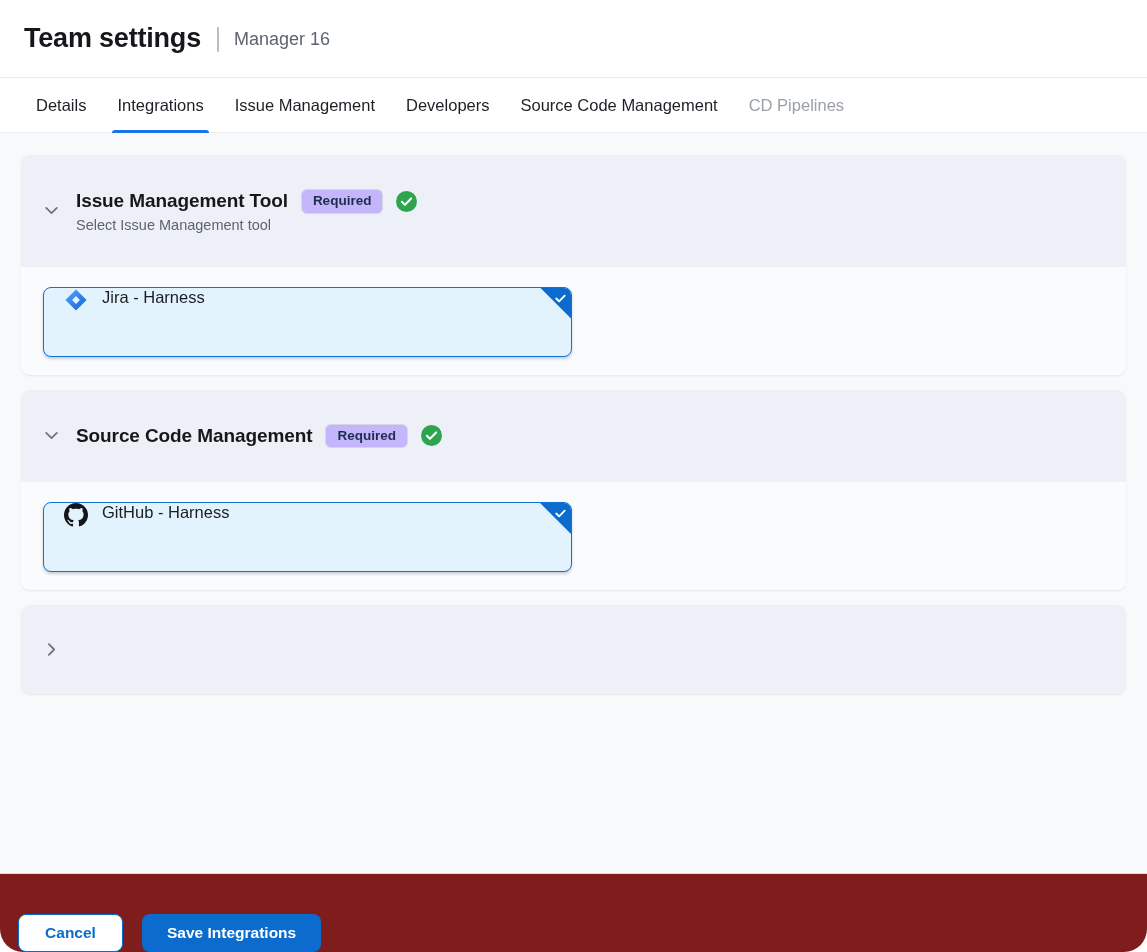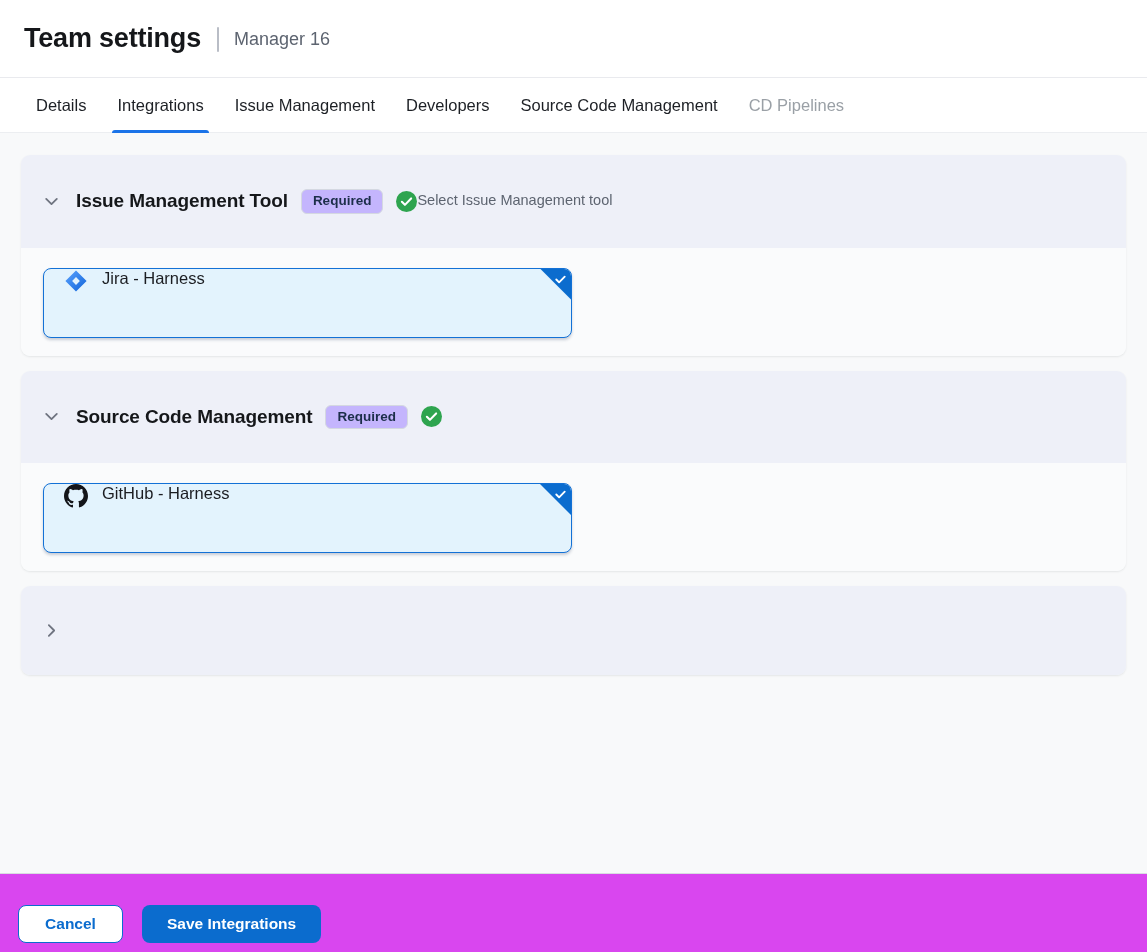--- a/index.html
+++ b/index.html
@@ -3,21 +3,21 @@
 <meta charset="utf-8">
 <style>
   * { box-sizing: border-box; }
   html,body { margin:0; padding:0; }
   body {
     width:1147px; height:952px;
     font-family:"Liberation Sans", sans-serif;
     background:#ffffff; color:#17191c;
     -webkit-font-smoothing:antialiased;
   }
-  .app { width:1147px; height:952px; display:flex; flex-direction:column; overflow:hidden; }
+  .app { width:1147px; height:952px; display:flex; flex-direction:column; overflow:hidden;border-radius:23px; }
 
   
   .page-header {
     height:78px; flex:0 0 78px;
     display:flex; align-items:center;
     padding:0 24px;
     background:#ffffff;
     border-bottom:1px solid #e9eaee;
   }
   .page-title { font-size:27px; font-weight:700; color:#15171a; letter-spacing:-0.2px; }
@@ -61,21 +61,21 @@
     display:flex; align-items:center;
     padding:34px 24px 34px 22px;
     cursor:pointer;
   }
   .panel-header.solo { padding:36px 24px 36px 22px; }
   .chev {
     width:17px; height:17px; color:#6f7480; flex:0 0 17px;
     margin-right:16px; display:flex; align-items:center; justify-content:center;
   }
   .chev svg { width:17px; height:17px; }
-  .head-text { display:flex; flex-direction:row; }
+  .head-text { display:flex; flex-direction:column; }
   .title-row { display:flex; align-items:center; gap:13px; }
   .section-title { font-size:19px; font-weight:700; color:#15171a; letter-spacing:-0.1px; }
   .badge {
     background:#c4b5fd; border:1px solid #d4d8e1; border-radius:6px;
     padding:4px 11px 5px; font-size:13.5px; font-weight:700; color:#1c2e4a;
     line-height:1;
   }
   .check-circle { width:21px; height:21px; display:flex; }
   .check-circle svg { width:21px; height:21px; }
   .section-subtitle { margin-top:3px; font-size:14.5px; color:#5d6470; }
@@ -98,22 +98,22 @@
   .sel-corner {
     position:absolute; top:0; right:0; width:31px; height:31px;
     background:#0b6cce;
     clip-path:polygon(0 0, 100% 0, 100% 100%);
   }
   .sel-corner svg { position:absolute; top:3px; right:3px; width:15px; height:15px; }
 
   
   .footer {
     height:78px; flex:0 0 78px;
-    background:#d946ef;
-    display:flex; align-items:center;
+    background:#7f1d1d;
+    display:flex; align-items:flex-end;
     padding:22px 8px 0 18px;
   }
   .btn {
     height:38px; border-radius:8px;
     font-family:"Liberation Sans", sans-serif;
     font-size:15.5px; font-weight:700;
     display:inline-flex; align-items:center; justify-content:center;
     cursor:pointer;
   }
   .btn-cancel {

